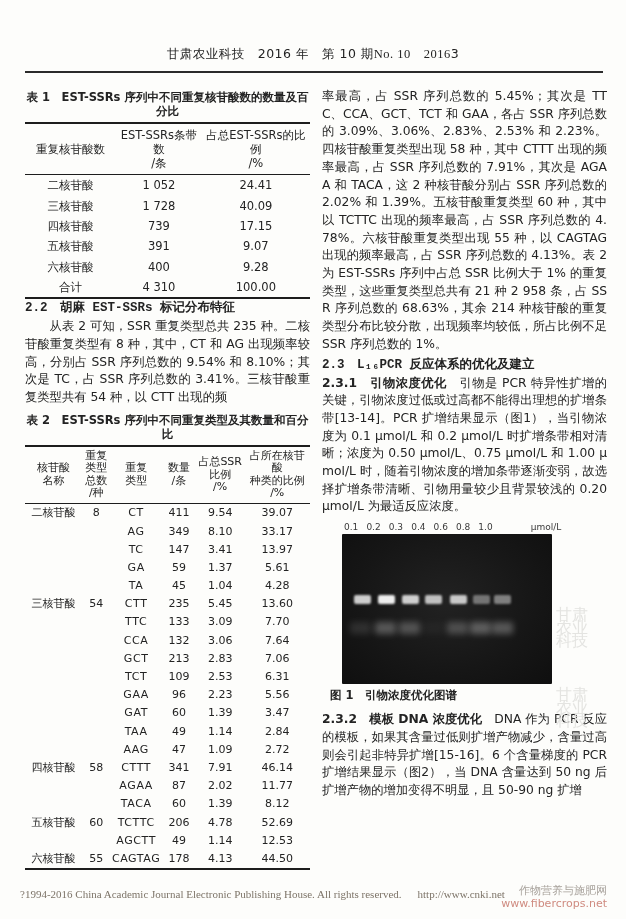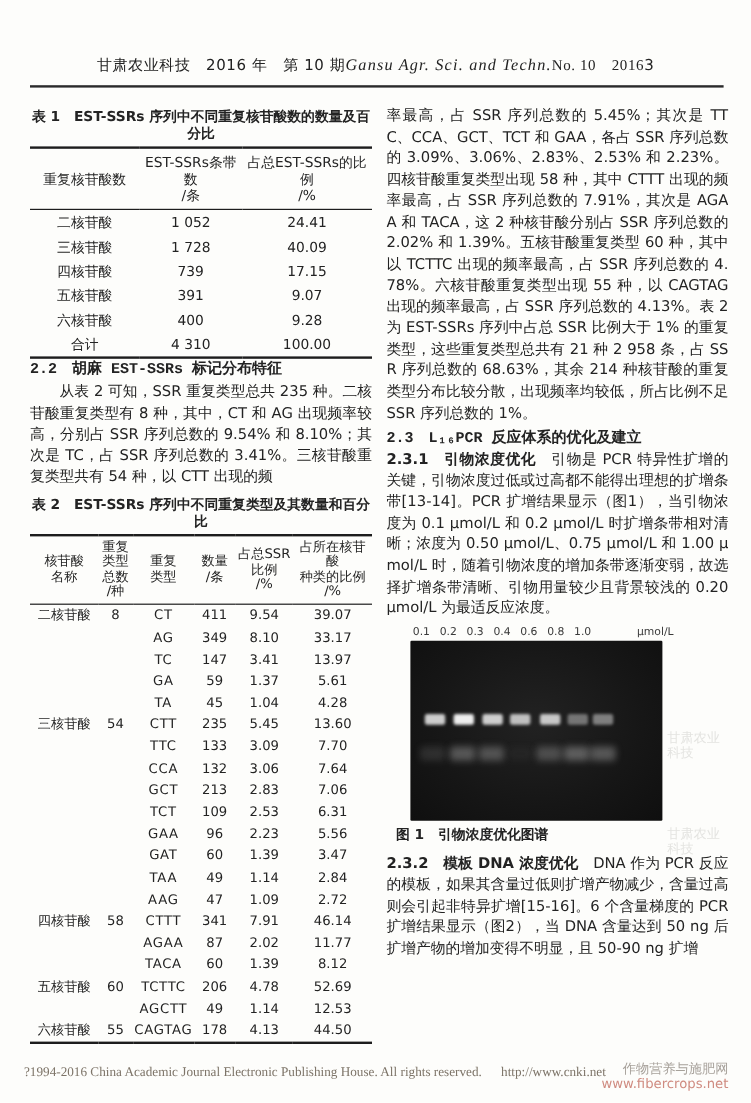--- a/index.html
+++ b/index.html
@@ -51,40 +51,39 @@
   .smear{top:88px;width:21px;height:12px;background:#8a8a8a;filter:blur(3px);}
   .smear:nth-child(8){left:8px;opacity:.22;}
   .smear:nth-child(9){left:33px;opacity:.55;}
   .smear:nth-child(10){left:57px;opacity:.5;}
   .smear:nth-child(11){left:81px;opacity:.07;}
   .smear:nth-child(12){left:105px;opacity:.45;}
   .smear:nth-child(13){left:128px;opacity:.6;}
   .smear:nth-child(14){left:150px;opacity:.55;}
   .figcap{font-size:11.5px;font-weight:700;text-align:left;width:230px;margin:4px 0 8px 8px;}
   
-  .wm-side{position:absolute;left:556px;width:46px;font-size:11px;line-height:13px;
+  .wm-side{position:absolute;left:556px;width:46px;font-size:16px;line-height:13px;
            color:#e4e4e1;text-align:left;word-break:break-all;}
   .wm1{top:608px;}
   .wm2{top:688px;}
   .wm-bottom{position:absolute;right:19px;top:884px;text-align:right;line-height:13px;}
   .wm-bottom .l1{font-size:11px;color:#98918a;opacity:.85;}
   .wm-bottom .l2{font-size:11px;color:#cf8b80;}
   
   .footer{position:absolute;left:20px;top:888px;right:130px;display:flex;
           font-family:"Liberation Serif","DejaVu Serif",serif;font-size:11px;color:#7d7468;white-space:nowrap;}
   .footer .url{margin-left:16px;}
 </style>
 </head>
 <body>
 
 <div class="page">
 
   <div class="hdr">
     <span>甘肃农业科技　2016 年　第 10 期</span>
-    <span class="en">Gansu Agr. Sci. and Techn.</span>
     <span class="iss">No. 10　2016</span>
     <span>3</span>
   </div>
   <div class="hdr-rule"></div>
 
   <div class="cols">
 
     <div class="col">
 
       <div class="tcap">

